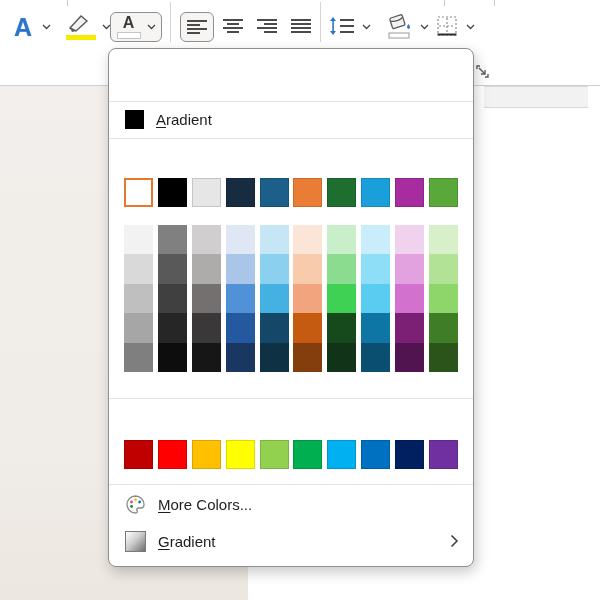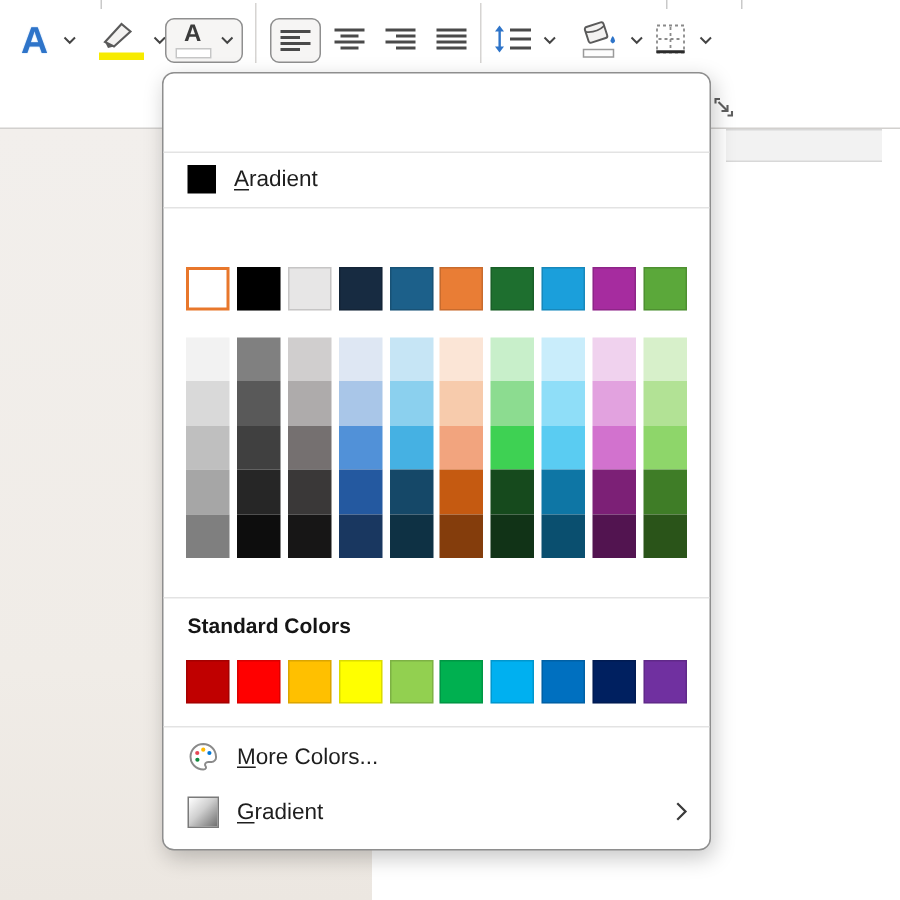--- a/index.html
+++ b/index.html
@@ -273,21 +273,20 @@
       <div class="vcol">
         <div class="vcell" style="background: rgb(215, 240, 202);"></div>
         <div class="vcell" style="background: rgb(178, 226, 149);"></div>
         <div class="vcell" style="background: rgb(142, 214, 106);"></div>
         <div class="vcell" style="background: rgb(63, 125, 39);"></div>
         <div class="vcell" style="background: rgb(42, 84, 25);"></div>
       </div>
     </div>
 
   <div class="sep" style="top:349px"></div>
-  <div class="heading" style="top:360px">Standard Colors</div>
   <div class="swatch-row" style="top:391px" id="standard-row">
       <div class="swatch" style="background: rgb(192, 0, 0);"></div>
       <div class="swatch" style="background: rgb(255, 0, 0);"></div>
       <div class="swatch" style="background: rgb(255, 192, 0);"></div>
       <div class="swatch" style="background: rgb(255, 255, 0);"></div>
       <div class="swatch" style="background: rgb(146, 208, 80);"></div>
       <div class="swatch" style="background: rgb(0, 176, 80);"></div>
       <div class="swatch" style="background: rgb(0, 176, 240);"></div>
       <div class="swatch" style="background: rgb(0, 112, 192);"></div>
       <div class="swatch" style="background: rgb(0, 32, 96);"></div>

